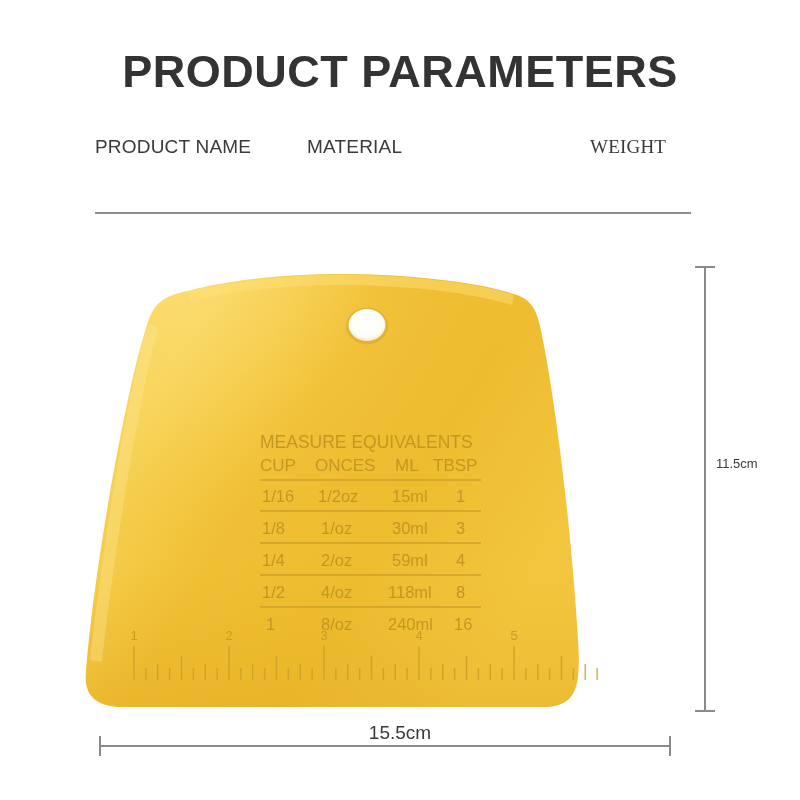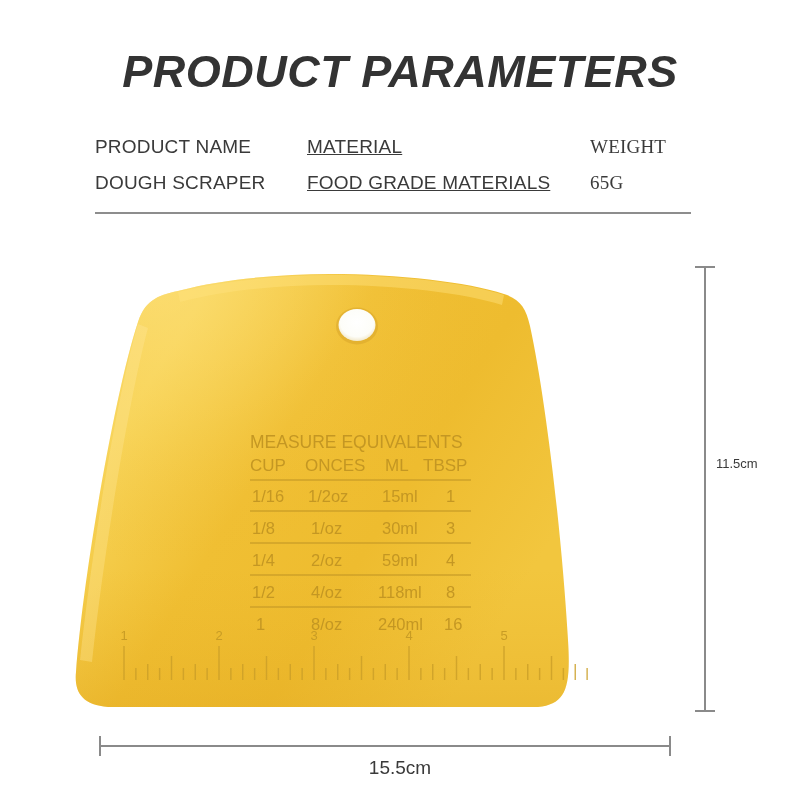--- a/index.html
+++ b/index.html
@@ -25,21 +25,20 @@
     position: absolute;
     left: 0;
     top: 46px;
     width: 800px;
     text-align: center;
     font-size: 45px;
     font-weight: 700;
     letter-spacing: 0.5px;
     color: #333333;
     white-space: nowrap;
-    font-style: italic;
   }
 
   .spec-table {
     position: absolute;
     left: 95px;
     top: 136px;
     width: 596px;
   }
   .spec-row {
     display: flex;
@@ -47,36 +46,36 @@
     height: 36px;
     justify-content: center;
   }
   .spec-cell {
     font-size: 19px;
     color: #3a3a3a;
     letter-spacing: 0.2px;
     white-space: nowrap;
   }
   .col-name  { width: 212px; }
-  .col-mat   { width: 283px; text-decoration: underline; }
+  .col-mat   { width: 283px; }
   .col-wt    { width: 101px; font-family: Liberation Serif, serif; }
 
   .spec-divider {
     position: absolute;
     left: 95px;
     top: 212px;
     width: 596px;
     height: 2px;
     background: #8d8d8d;
   }
 
   
   .product-wrap {
     position: absolute;
-    left: 68px;
+    left: 78px;
     top: 268px;
     width: 520px;
     height: 452px;
   }
   .product-svg { display: block; }
 
   
   .dim-line-v {
     position: absolute;
     left: 704px;
@@ -108,44 +107,39 @@
     width: 570px;
     height: 2px;
     background: #8a8a8a;
   }
   .cap-h-left  { left: 99px;  top: 736px; width: 2px; height: 20px; }
   .cap-h-right { left: 669px; top: 736px; width: 2px; height: 20px; }
 
   .dim-label-h {
     position: absolute;
     left: 0;
-    top: 757px;
+    top: 722px;
     width: 800px;
     text-align: center;
     font-size: 19px;
     color: #3a3a3a;
   }
 </style>
 </head>
 <body>
 
 <div id="stage">
 
   <div class="page-title">PRODUCT PARAMETERS</div>
 
   <div class="spec-table">
     <div class="spec-row">
       <div class="spec-cell col-name">PRODUCT NAME</div>
       <div class="spec-cell col-mat">MATERIAL</div>
       <div class="spec-cell col-wt">WEIGHT</div>
-    </div>
-    <div class="spec-row">
-      <div class="spec-cell col-name">DOUGH SCRAPER</div>
-      <div class="spec-cell col-mat">FOOD GRADE MATERIALS</div>
-      <div class="spec-cell col-wt">65G</div>
     </div>
   </div>
   <div class="spec-divider"></div>
 
   <div class="product-wrap">
     <svg class="product-svg" width="520" height="452" viewBox="0 0 520 452">
       <defs>
         <linearGradient id="bodyGrad" x1="0" y1="0" x2="1" y2="0.55">
           <stop offset="0%" stop-color="#F6CE4A"></stop>
           <stop offset="22%" stop-color="#F7D356"></stop>

